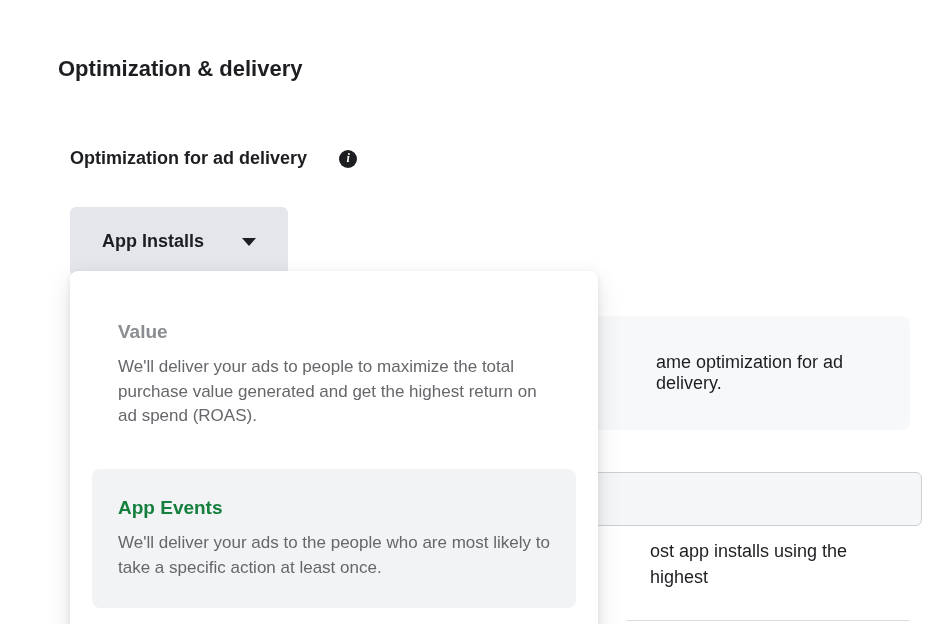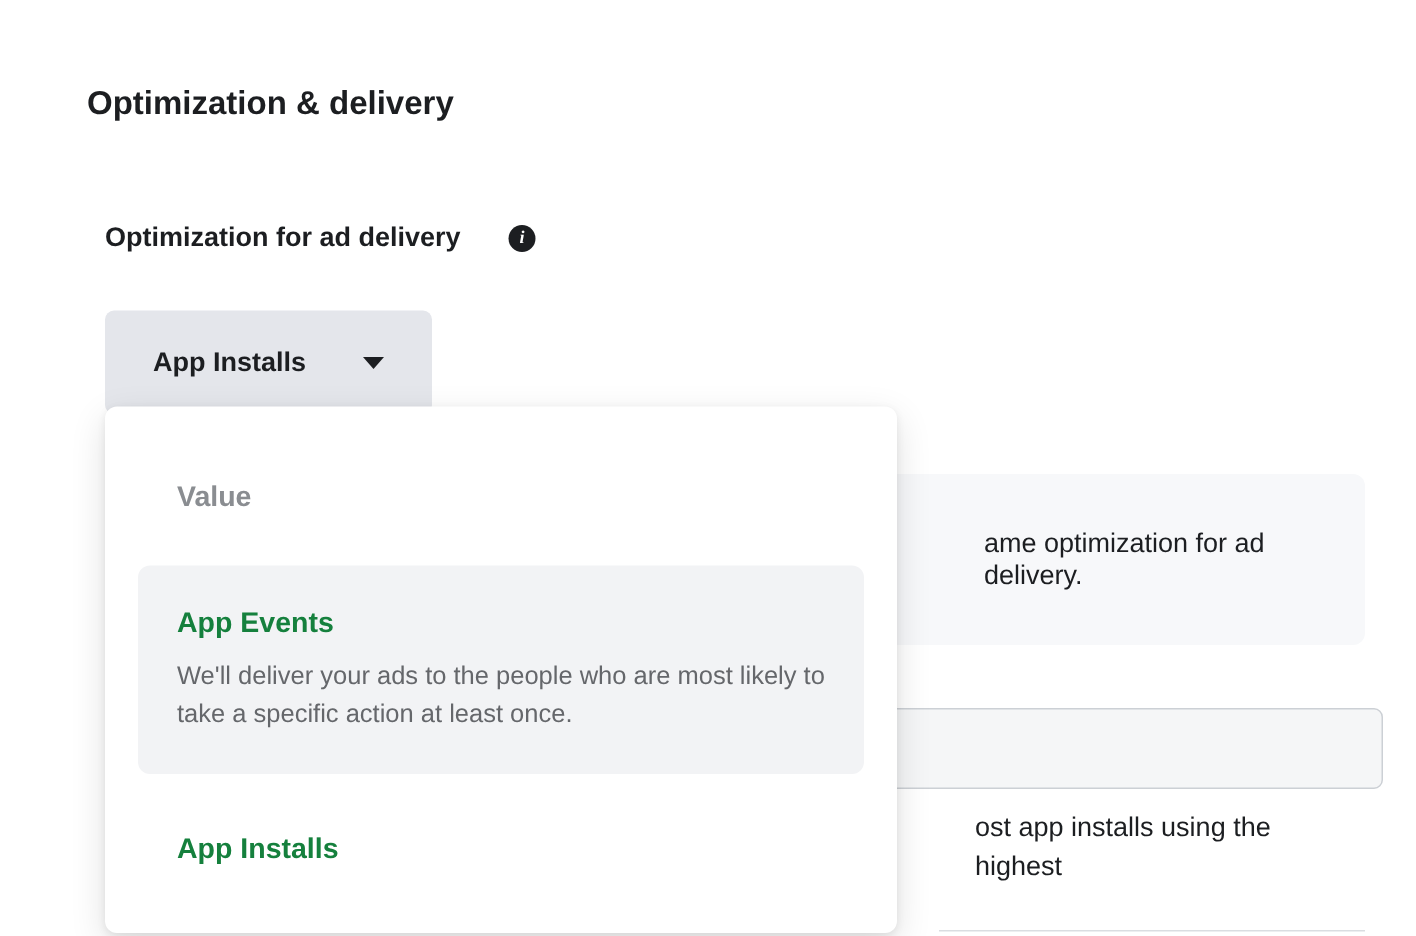--- a/index.html
+++ b/index.html
@@ -171,20 +171,21 @@
 
 <div class="dropdown-wrapper">
   <button class="dropdown-button">
     <span>App Installs</span>
     <span class="caret-down"></span>
   </button>
 
   <div class="dropdown-menu">
     <div class="dropdown-option">
       <div class="dropdown-option-title disabled">Value</div>
+      <div class="dropdown-option-desc">We'll deliver your ads to people to maximize the total purchase value generated and get the highest return on ad spend (ROAS).</div>
     </div>
     <div class="dropdown-option highlighted">
       <div class="dropdown-option-title">App Events</div>
       <div class="dropdown-option-desc">We'll deliver your ads to the people who are most likely to take a specific action at least once.</div>
     </div>
     <div class="dropdown-option">
       <div class="dropdown-option-title">App Installs</div>
     </div>
   </div>
 

